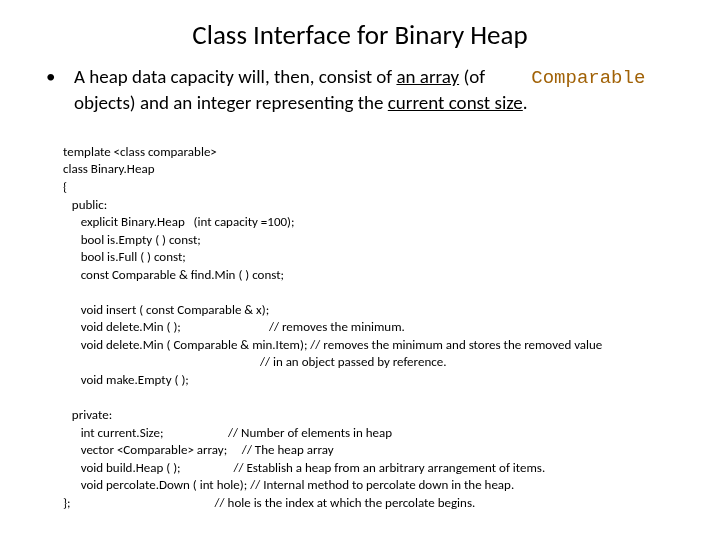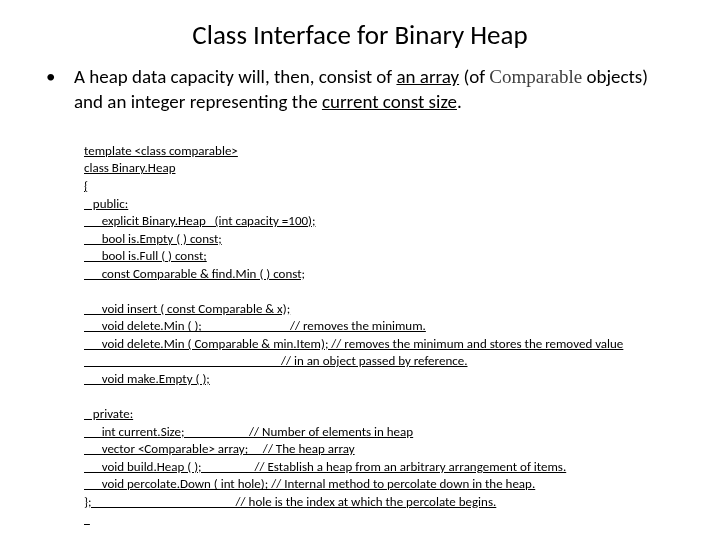--- a/index.html
+++ b/index.html
@@ -36,27 +36,26 @@
     text-align: left;
     padding-left: 4px;
   }
   .bullet-text {
     flex: 1;
   }
   .code-block {
     font-size: 13px;
     line-height: 1.35;
     margin-top: 10px;
-    margin-left: 44px;
+    margin-left: 23px;
     white-space: pre;
     font-family: Calibri, "Segoe UI", Arial, sans-serif;
-    text-decoration: underline;
   }
   .u { text-decoration: underline; }
-  .comparable { font-family: Liberation Serif, serif; color: #404040; }
+  .comparable { font-family: Liberation Mono, monospace; color: #a16207; margin-left: 42px; }
 </style>
 </head>
 <body>
 
 <div class="slide">
 
   <h1 class="title">Class Interface for Binary Heap</h1>
 
   <div class="bullet-row">
     <div class="bullet-dot">•</div>

